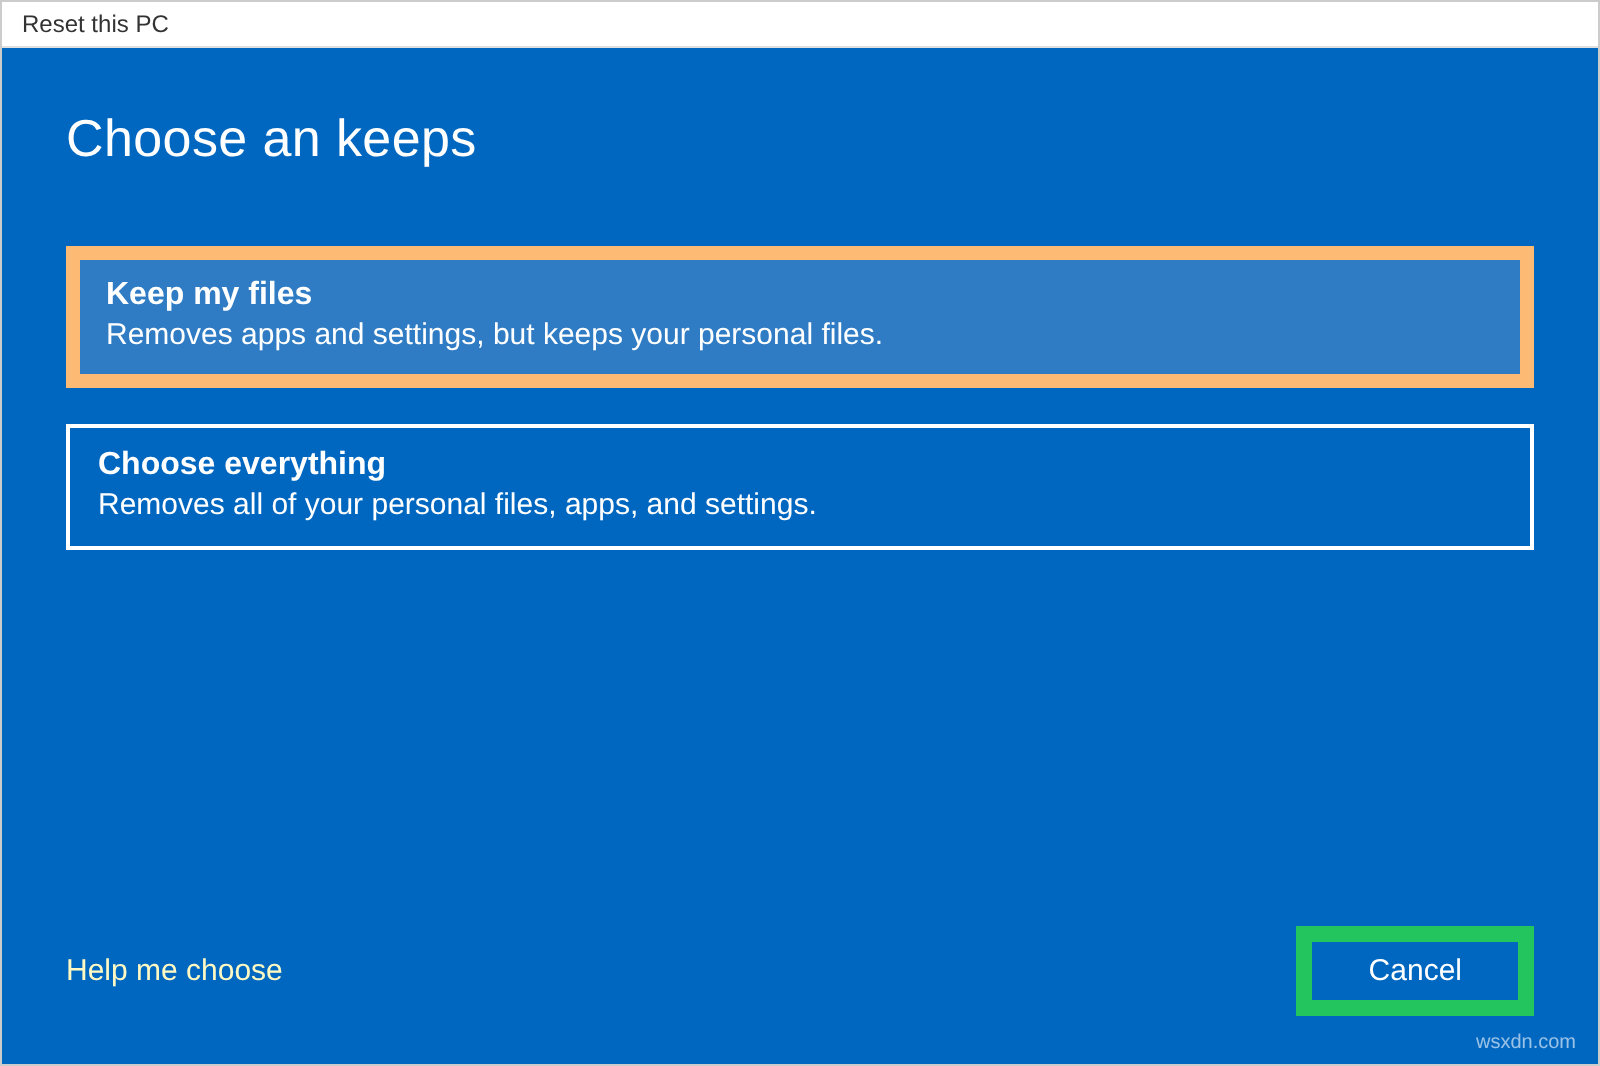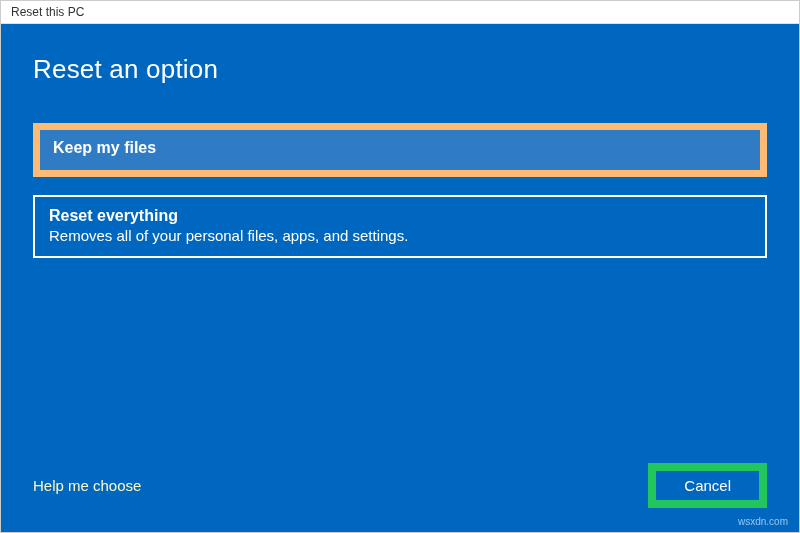--- a/index.html
+++ b/index.html
@@ -92,28 +92,29 @@
     }
   </style>
 </head>
 <body>
 
 <div class="window">
   <div class="titlebar">
     <span>Reset this PC</span>
   </div>
   <div class="content">
-    <h1 class="heading">Reset an option</h1>
+    <h1 class="heading">Choose an keeps</h1>
 
     <div class="option highlighted">
       <div class="option-title">Keep my files</div>
+      <div class="option-desc">Removes apps and settings, but keeps your personal files.</div>
     </div>
 
     <div class="option">
-      <div class="option-title">Reset everything</div>
+      <div class="option-title">Choose everything</div>
       <div class="option-desc">Removes all of your personal files, apps, and settings.</div>
     </div>
 
     <div class="footer">
       <a class="help-link">Help me choose</a>
       <button class="cancel-btn">Cancel</button>
     </div>
 
     <div class="watermark">wsxdn.com</div>
   </div>

